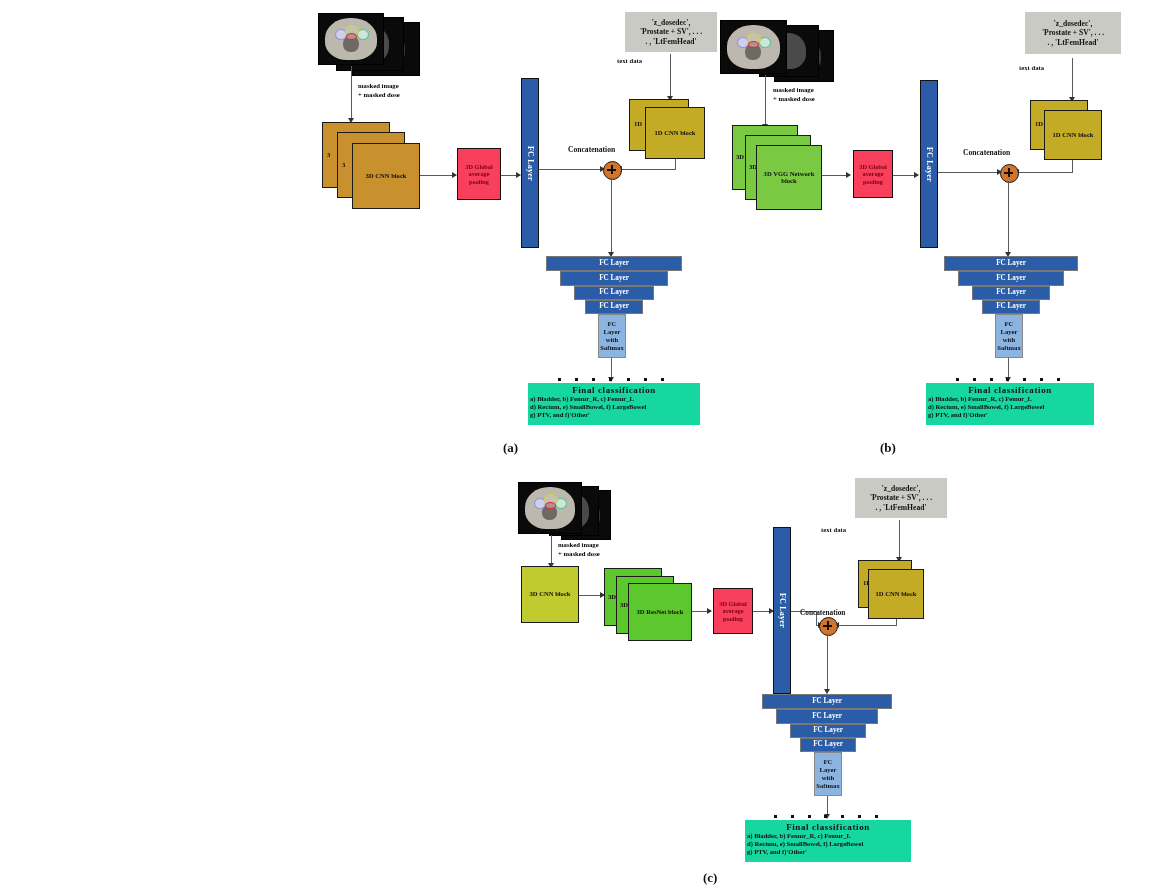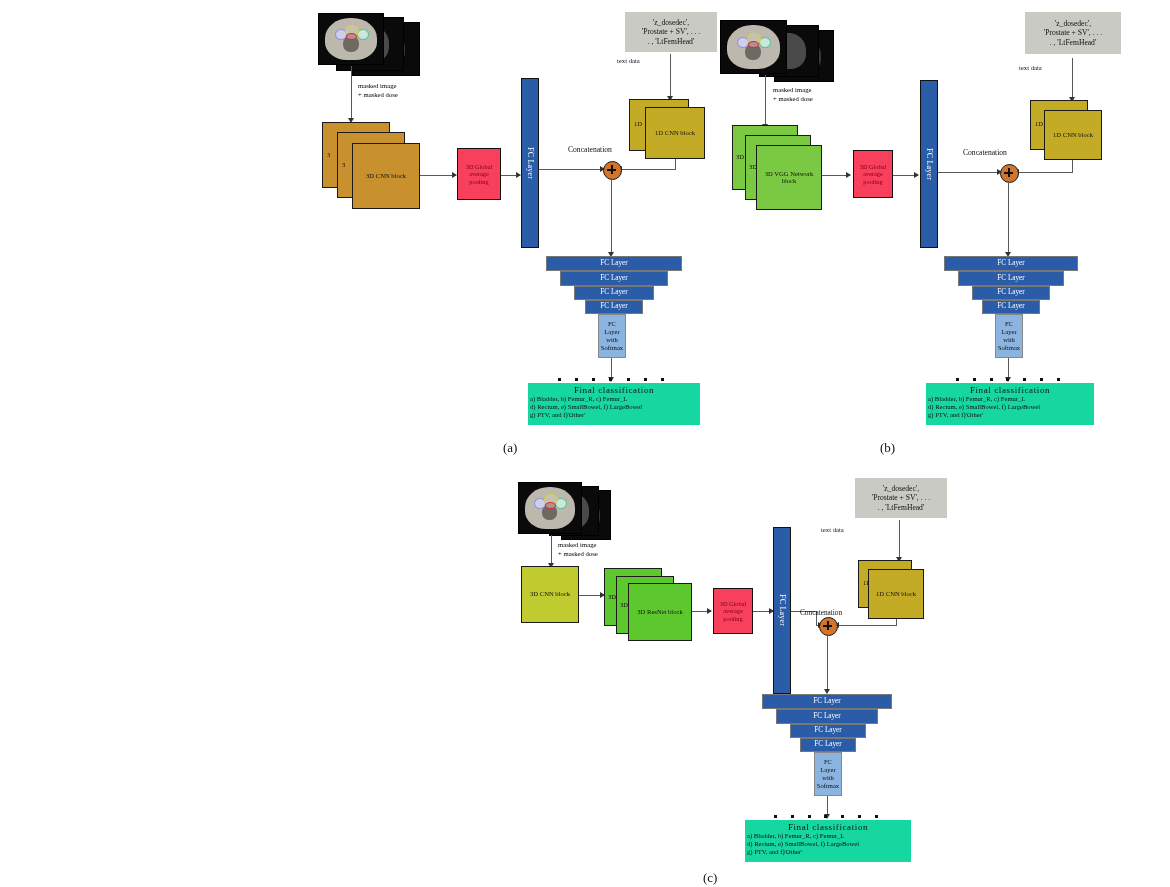--- a/index.html
+++ b/index.html
@@ -1,18 +1,18 @@
 <!DOCTYPE html>
 <html><head>
 <meta charset="utf-8">
 <style>
   html,body{margin:0;padding:0;background:#ffffff;}
   body{width:1170px;height:887px;position:relative;overflow:hidden;
        font-family:"Liberation Serif", serif;color:#000;}
-  .panel{position:absolute;}
+  .panel{position:absolute;font-weight:bold;}
   .lbl{position:absolute;font-family:"Liberation Serif",serif;}
 
   
   .box{position:absolute;box-sizing:border-box;display:flex;align-items:center;
        justify-content:center;text-align:center;line-height:1.05;}
   .card{position:absolute;box-sizing:border-box;border:1px solid #1a1a1a;}
   .line{position:absolute;background:#5a5a5a;}
   .hline{height:1px;}
   .vline{width:1px;}
 

